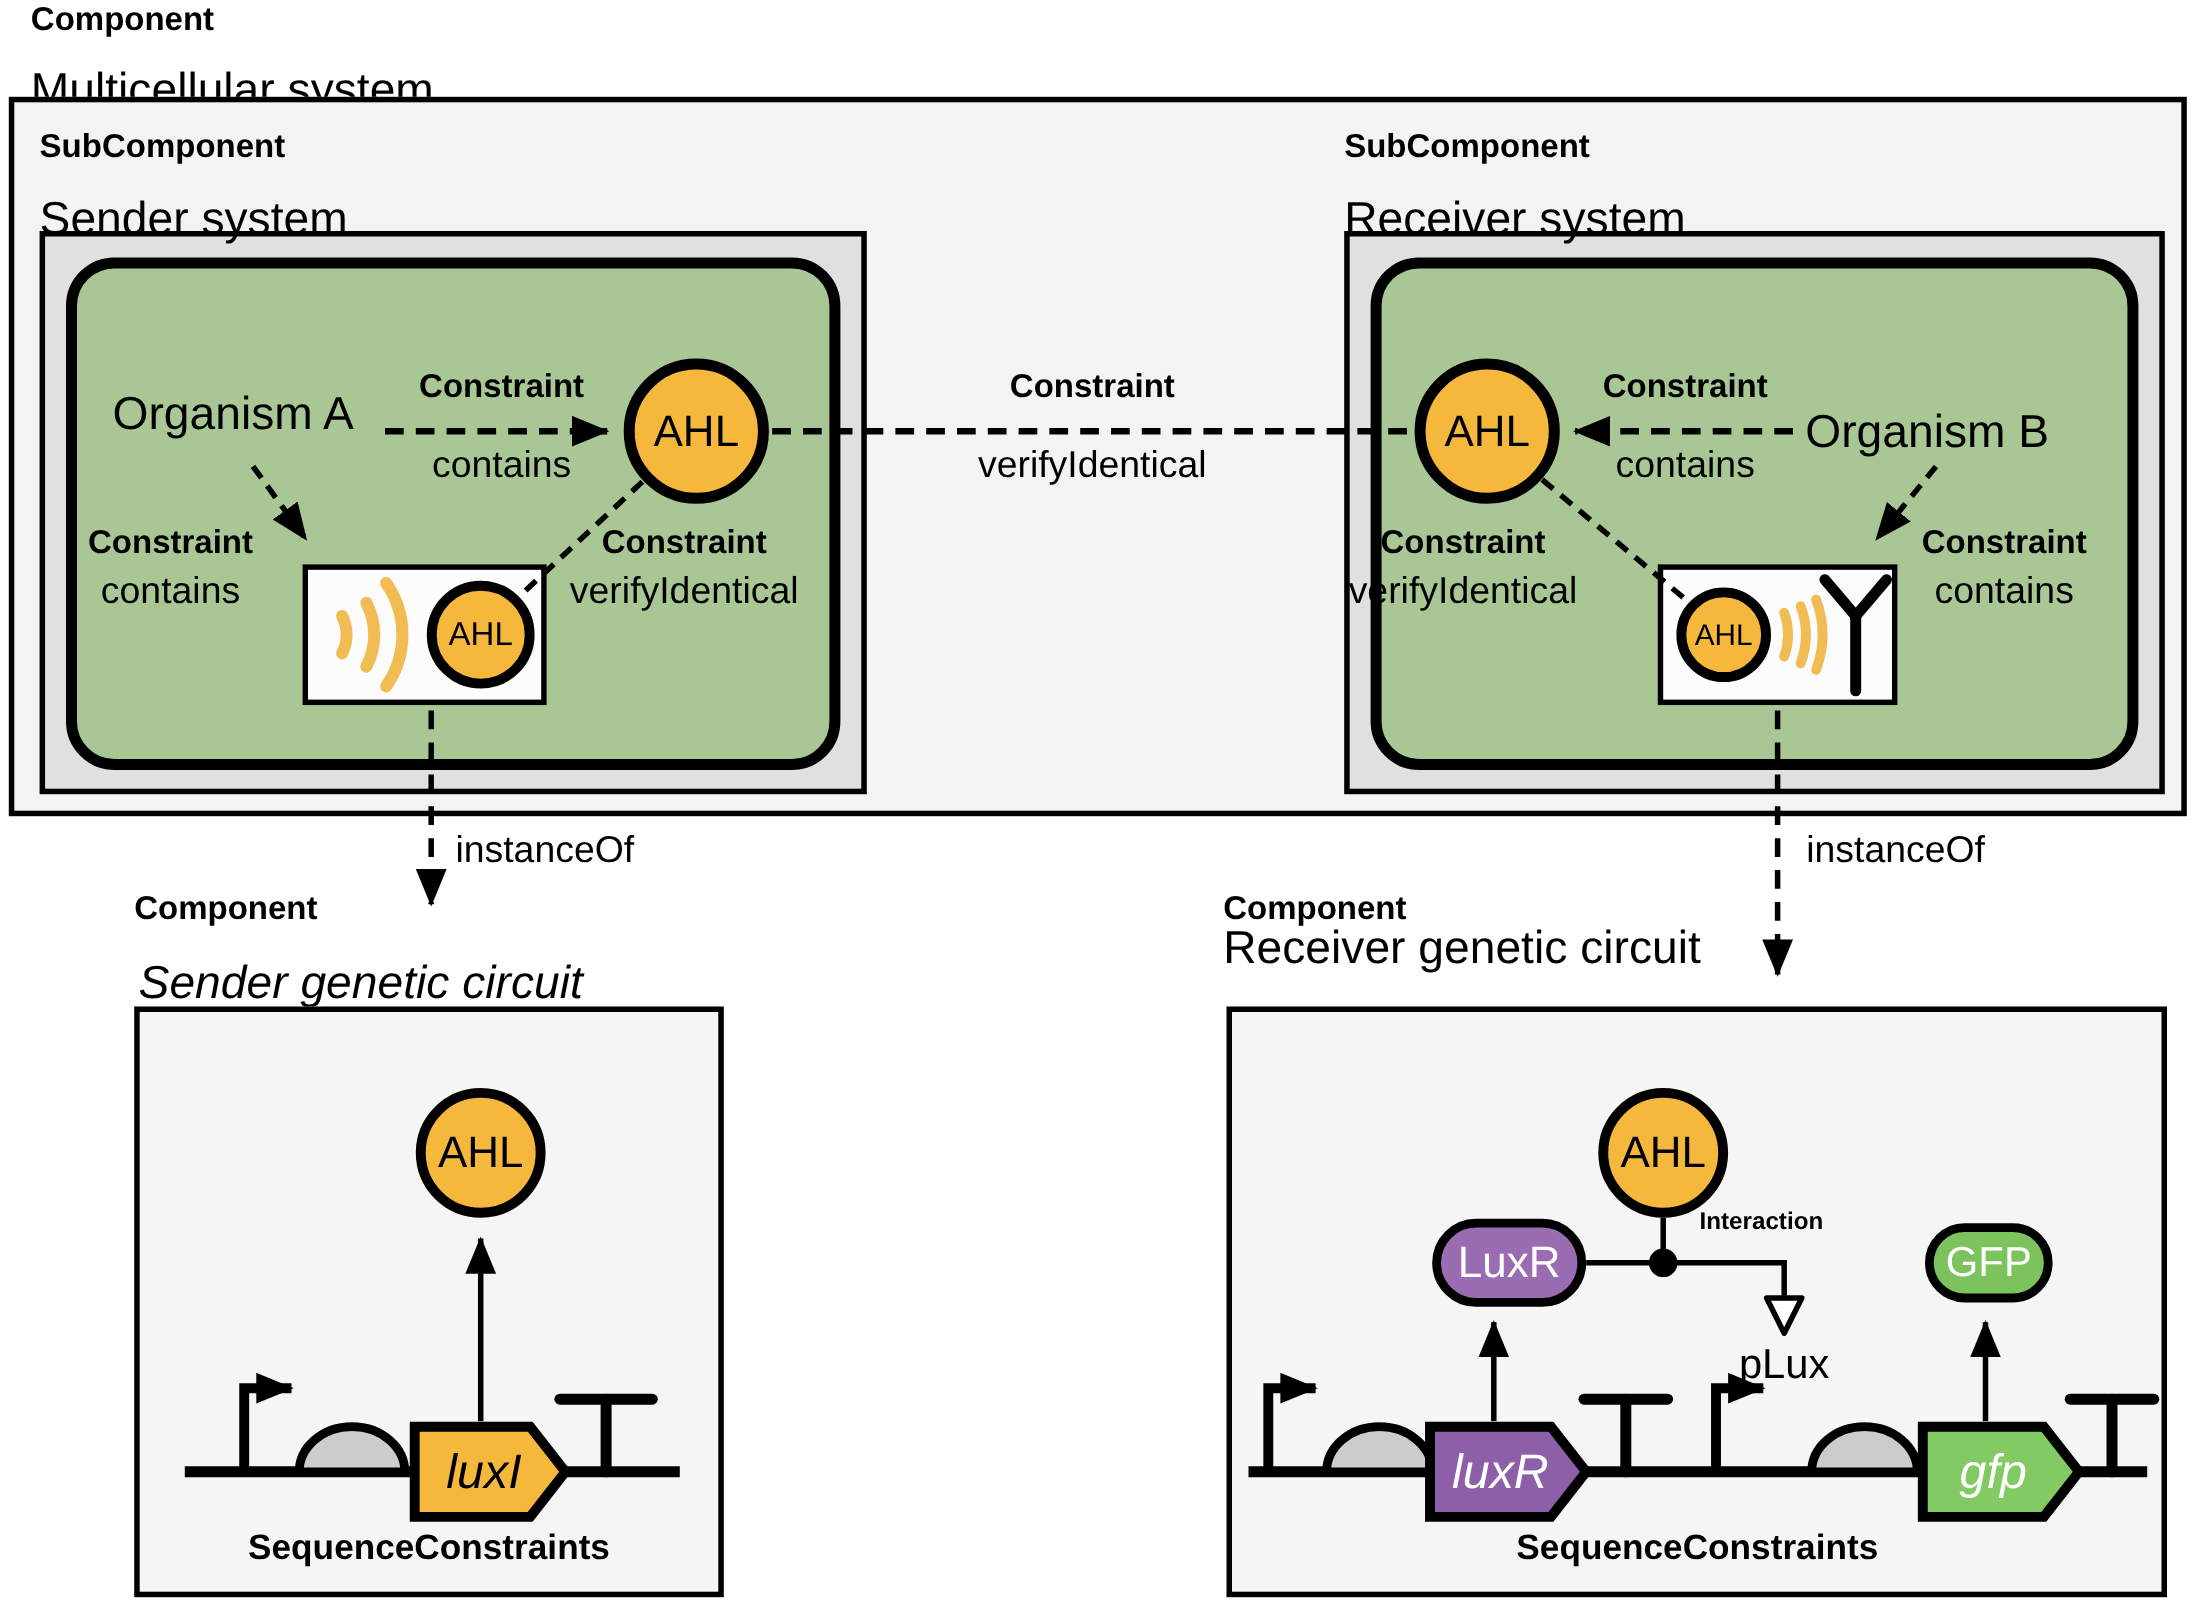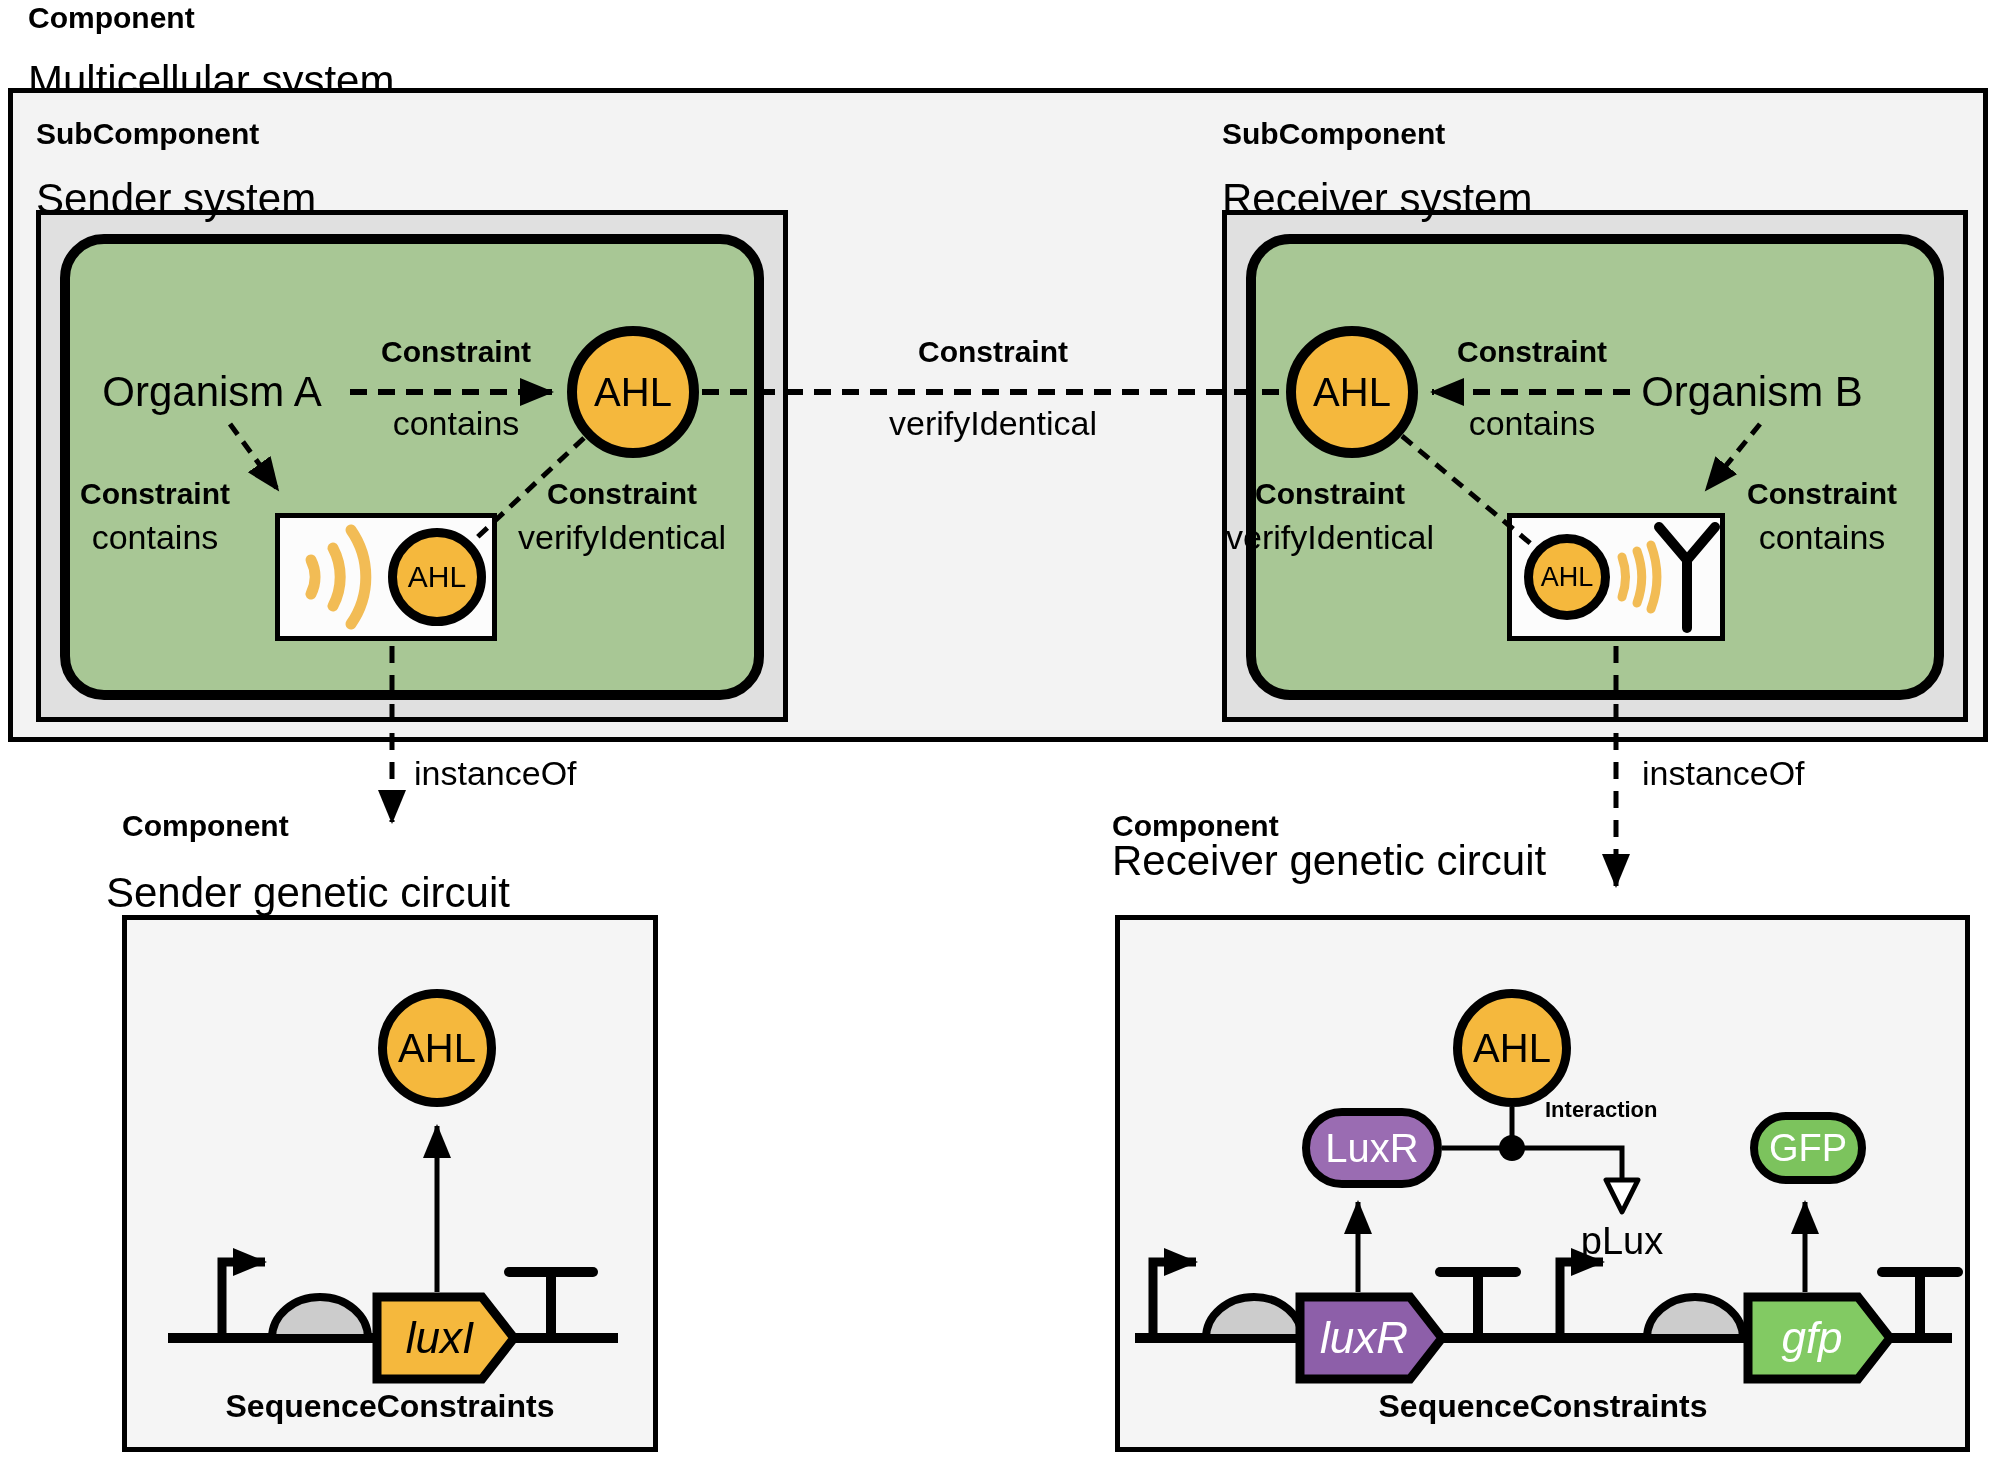--- a/index.html
+++ b/index.html
@@ -45,21 +45,21 @@
   <div class="lbl kicker z7" style="left:36px;top:118px;">SubComponent</div>
   <div class="lbl title z7" style="left:36px;top:154px;">Sender system</div>
   <div class="box container" style="left:36px;top:210px;width:752px;height:512px;"></div>
   <div class="box cell" style="left:60px;top:234px;width:704px;height:466px;"></div>
 
   <div class="lbl kicker z7" style="left:1222px;top:118px;">SubComponent</div>
   <div class="lbl title z7" style="left:1222px;top:154px;">Receiver system</div>
   <div class="box container" style="left:1222px;top:210px;width:746px;height:512px;"></div>
   <div class="box cell" style="left:1246px;top:234px;width:698px;height:466px;"></div>
 
-  <div class="lbl organism ctr z7" style="left:212px;top:370px;">Organism A</div>
+  <div class="lbl organism ctr z7" style="left:212px;top:354px;">Organism A</div>
   <div class="lbl cons ctr z7" style="left:456px;top:336px;">Constraint</div>
   <div class="lbl rel ctr z7" style="left:456px;top:406px;">contains</div>
   <div class="circle" style="left:567px;top:326px;width:132px;height:132px;">
       <span>AHL</span>
     </div>
   <div class="lbl cons ctr z7" style="left:155px;top:478px;">Constraint</div>
   <div class="lbl rel ctr z7" style="left:155px;top:520px;">contains</div>
   <div class="lbl cons ctr z7" style="left:622px;top:478px;">Constraint</div>
   <div class="lbl rel ctr z7" style="left:622px;top:520px;">verifyIdentical</div>
   <div class="box device" style="left:275px;top:513px;width:222px;height:128px;"></div>
@@ -82,21 +82,21 @@
   <div class="lbl rel ctr z7" style="left:1822px;top:520px;">contains</div>
   <div class="box device" style="left:1507px;top:513px;width:218px;height:128px;"></div>
   <div class="circle" style="left:1524px;top:534px;width:86px;height:86px;border-width:9px;">
       <span style="font-size:27px;">AHL</span>
     </div>
 
   <div class="lbl rel z7" style="left:414px;top:756px;">instanceOf</div>
   <div class="lbl rel z7" style="left:1642px;top:756px;">instanceOf</div>
 
   <div class="lbl kicker" style="left:122px;top:810px;">Component</div>
-  <div class="lbl title" style="left:106px;top:848px;">Sender genetic circuit</div>
+  <div class="lbl title" style="left:126px;top:848px;font-style:italic;">Sender genetic circuit</div>
   <div class="box circuit" style="left:122px;top:915px;width:536px;height:537px;"></div>
   <div class="circle" style="left:378px;top:989px;width:118px;height:118px;border-width:9px;">
       <span>AHL</span>
     </div>
   <div class="lbl ctr" style="left:390px;top:1390px;font-weight:bold;font-size:32px;">SequenceConstraints</div>
 
   <div class="lbl kicker" style="left:1112px;top:810px;">Component</div>
   <div class="lbl title" style="left:1112px;top:816px;">Receiver genetic circuit</div>
   <div class="box circuit" style="left:1115px;top:915px;width:855px;height:537px;"></div>
   <div class="circle" style="left:1453px;top:989px;width:118px;height:118px;border-width:9px;">

